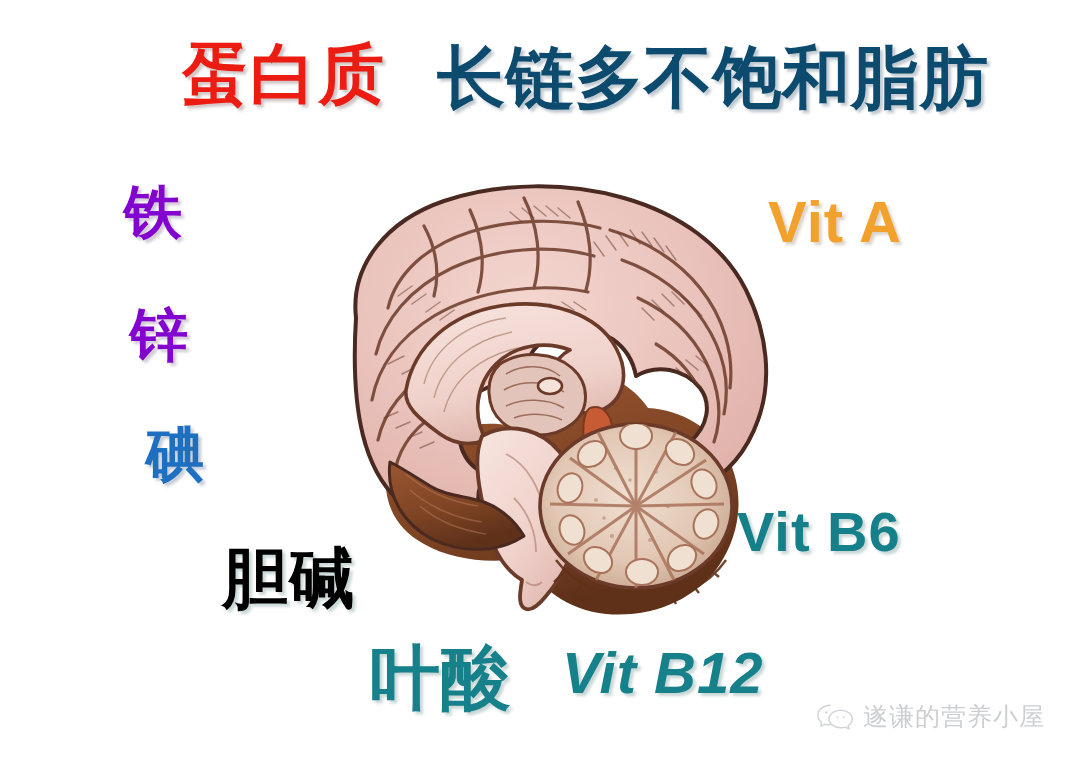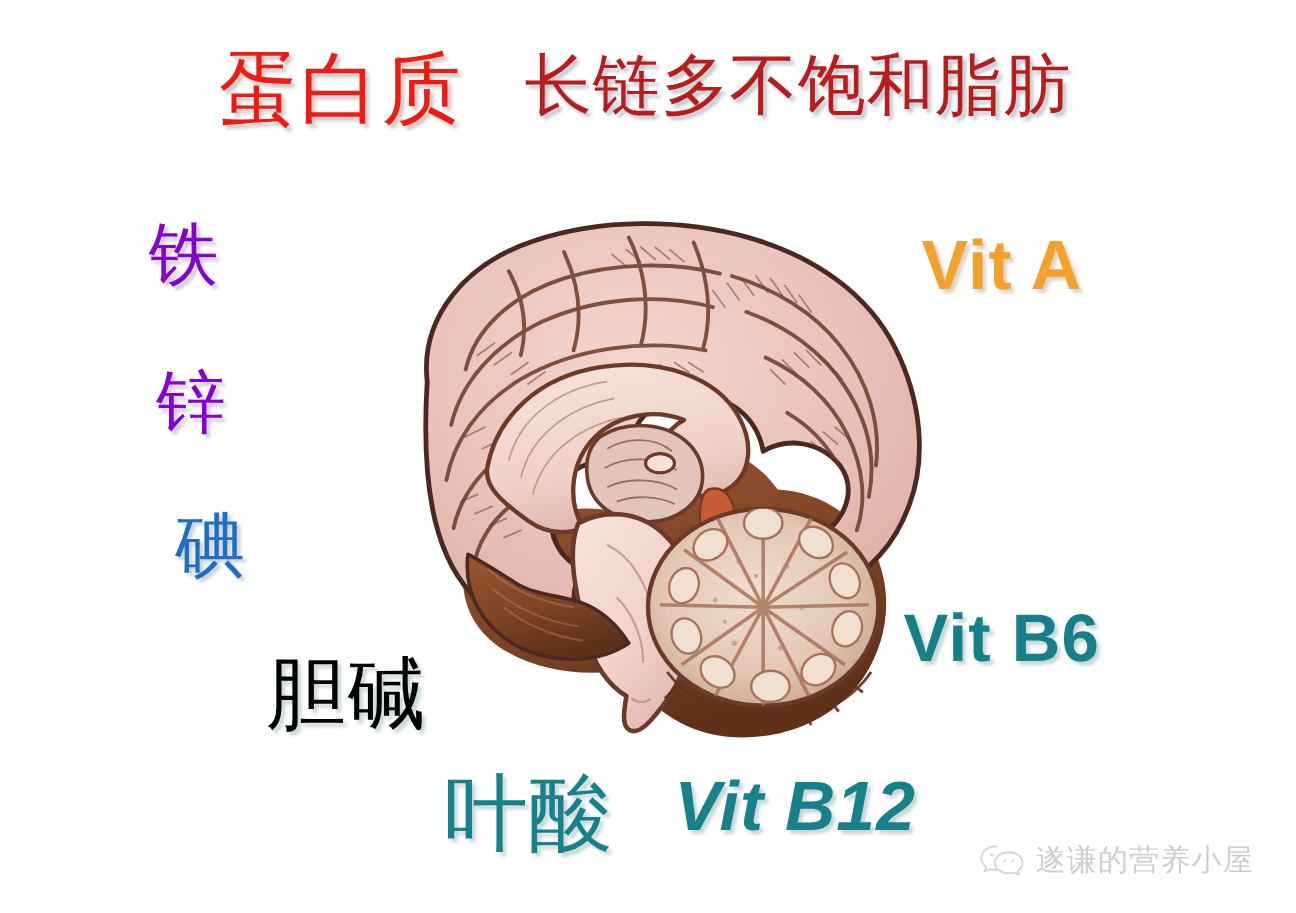--- a/index.html
+++ b/index.html
@@ -22,43 +22,43 @@
   
   .label {
     position: absolute;
     font-weight: 700;
     line-height: 1;
     white-space: nowrap;
     letter-spacing: 0.5px;
   }
   .cn {
     font-family: "DejaVu Sans", "Liberation Sans", sans-serif;
-    font-weight: 400;
+    font-weight: 700;
   }
   .lat {
     font-family: "Liberation Sans", "DejaVu Sans", sans-serif;
     font-weight: 700;
     letter-spacing: 1px;
     text-align: right;
   }
 
   
   .title-protein {
     left: 182px;
     top: 42px;
     font-size: 66px;
     color: #ec1c13;
     letter-spacing: 2px;
     text-shadow: 3px 3px 3px rgba(120,90,90,0.35);
   }
   .title-fat {
     left: 437px;
     top: 44px;
-    font-size: 56px;
-    color: #b91c1c;
+    font-size: 68px;
+    color: #0c4a6e;
     letter-spacing: 1px;
     text-shadow: 3px 3px 3px rgba(90,110,130,0.38);
   }
 
   
   .lbl-iron {
     left: 124px;
     top: 183px;
     font-size: 58px;
     color: #8304cf;
@@ -100,21 +100,20 @@
     font-size: 58px;
     color: #f2a12c;
     text-shadow: 3px 3px 3px rgba(150,125,95,0.33);
   }
   .lbl-vitb6 {
     left: 737px;
     top: 504px;
     font-size: 56px;
     color: #16808a;
     text-shadow: 3px 3px 3px rgba(90,130,130,0.33);
-    margin-left: 16px;
   }
 
   
   .lbl-folate {
     left: 370px;
     top: 643px;
     font-size: 70px;
     color: #17818b;
     text-shadow: 3px 3px 3px rgba(90,130,130,0.33);
   }

